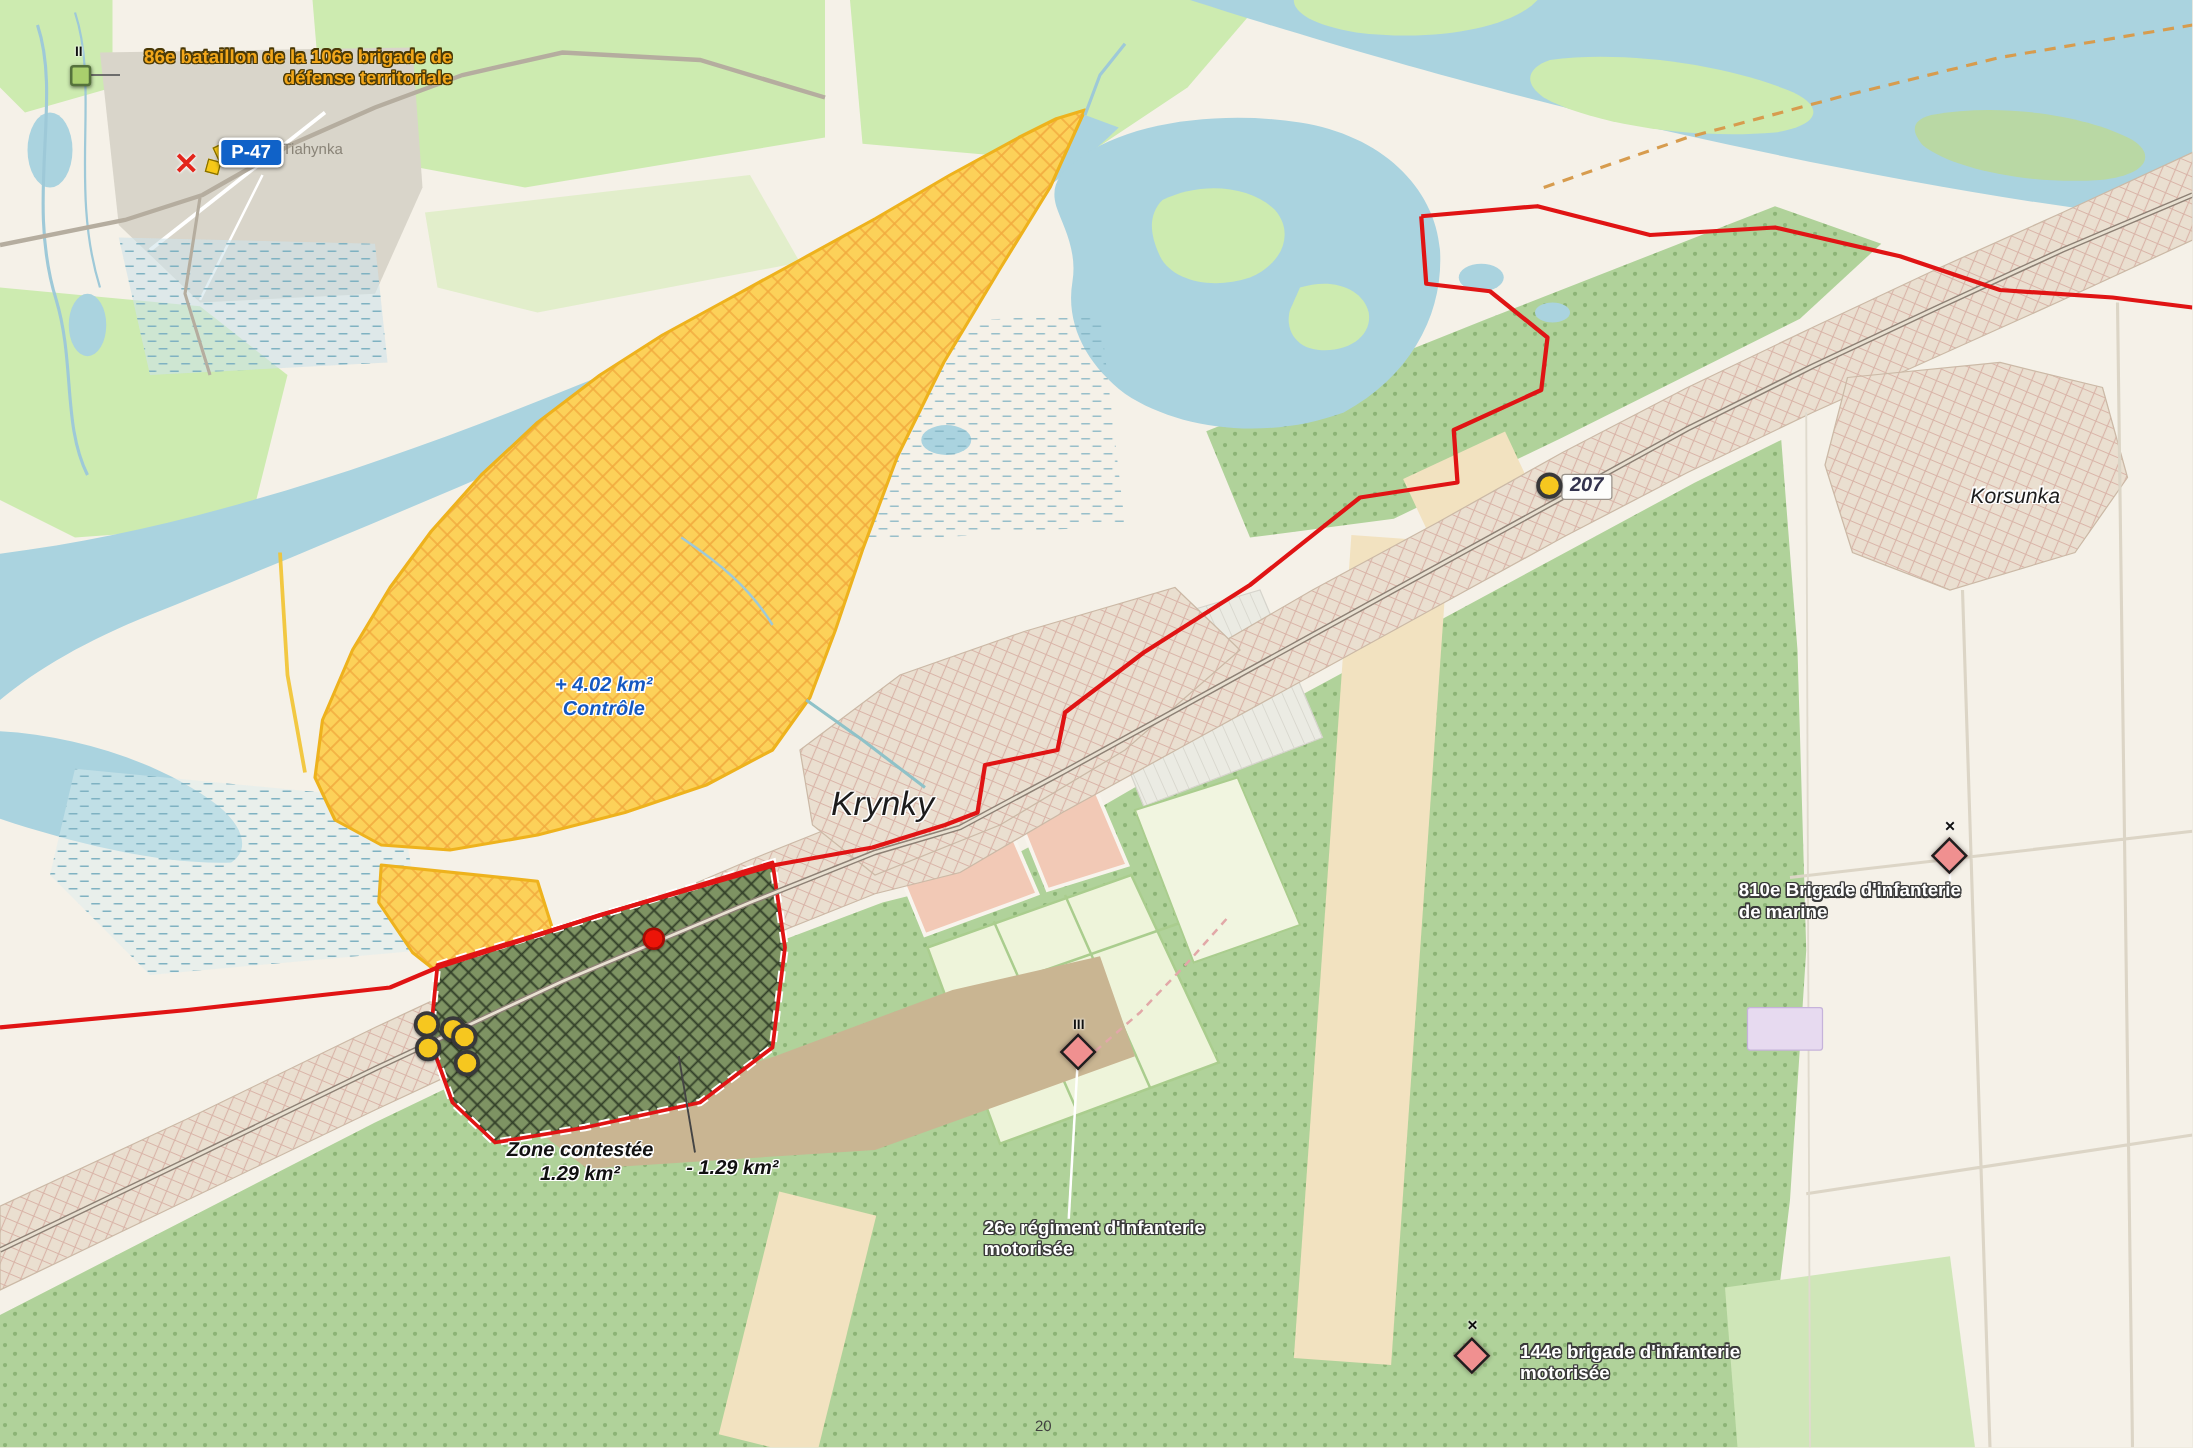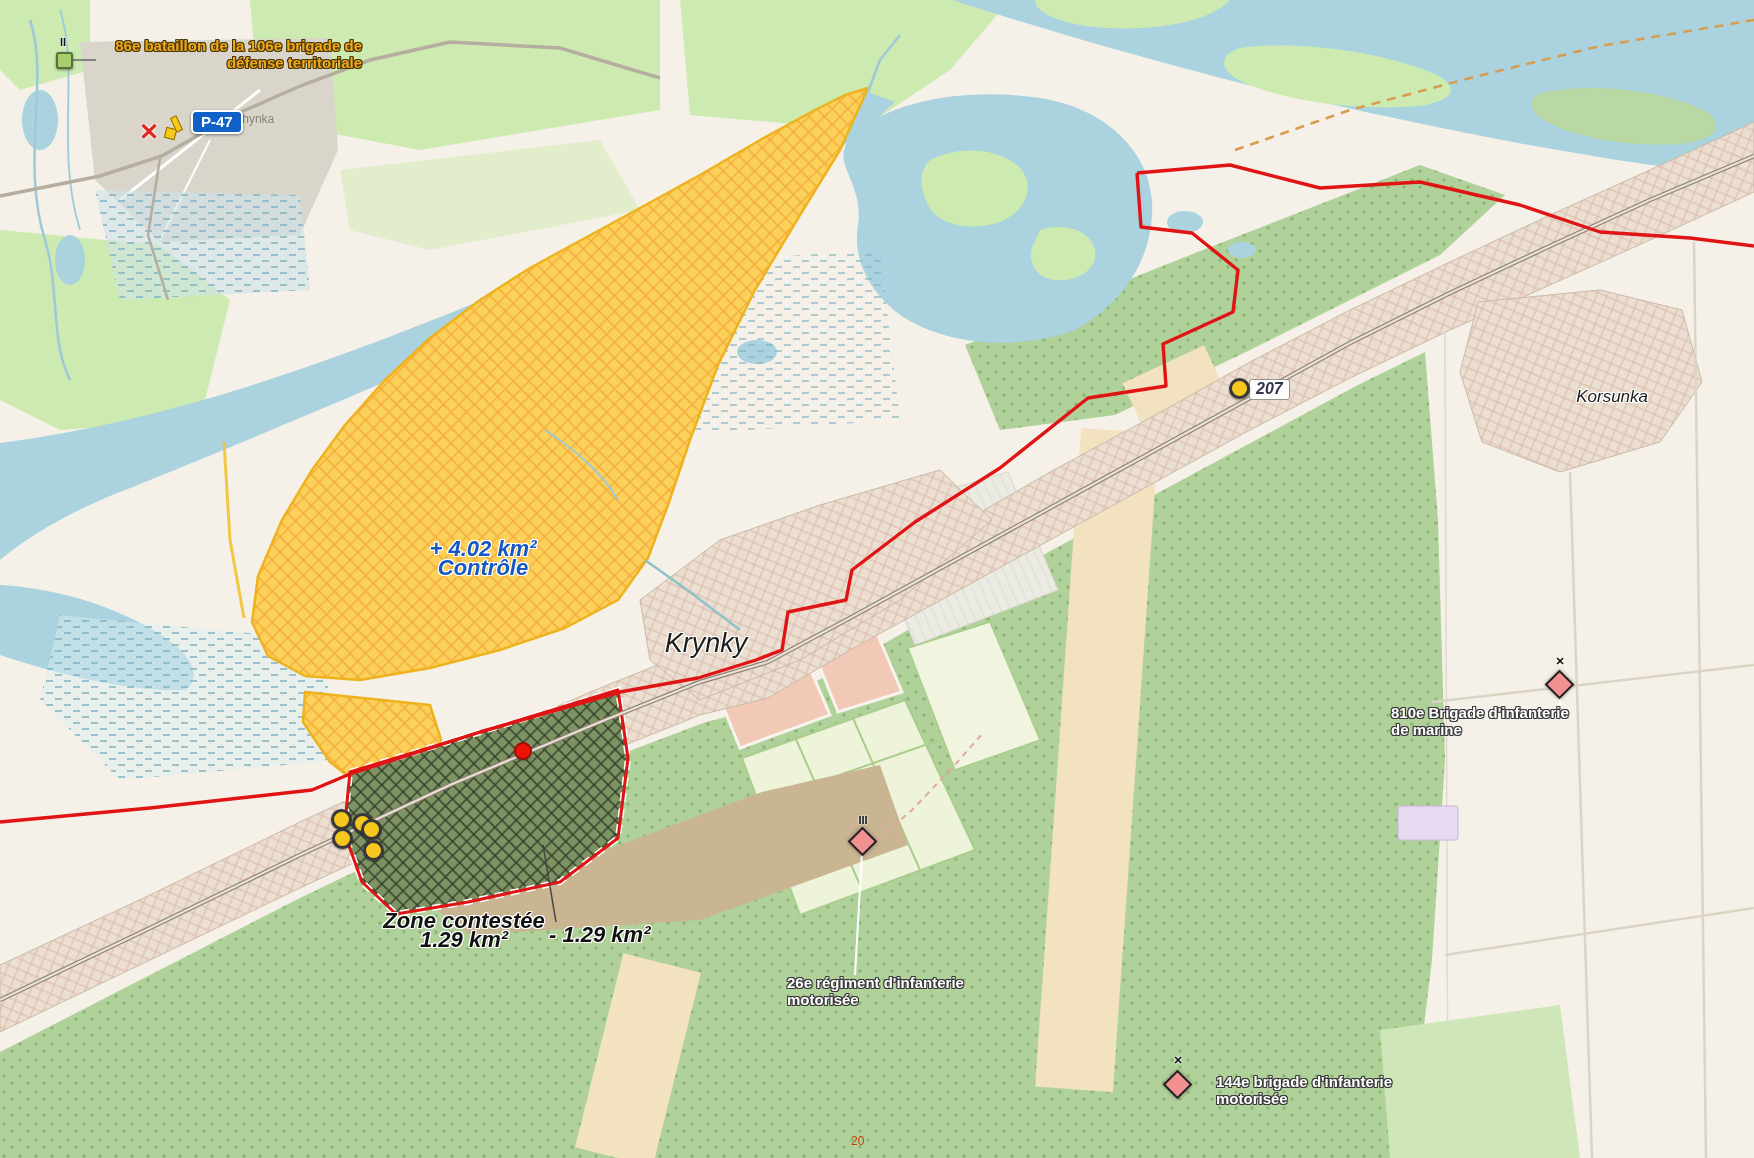--- a/index.html
+++ b/index.html
@@ -10,39 +10,39 @@
   
   .halo-w{text-shadow:-1px -1px 0 #fff,1px -1px 0 #fff,-1px 1px 0 #fff,1px 1px 0 #fff,
           0 -1px 0 #fff,0 1px 0 #fff,-1px 0 0 #fff,1px 0 0 #fff;}
   .halo-d{text-shadow:-1px -1px 0 #3a3a3a,1px -1px 0 #3a3a3a,-1px 1px 0 #3a3a3a,1px 1px 0 #3a3a3a,
           0 -1px 0 #3a3a3a,0 1px 0 #3a3a3a,-1px 0 0 #3a3a3a,1px 0 0 #3a3a3a;}
   .halo-b{text-shadow:-1px -1px 0 #4a3a08,1px -1px 0 #4a3a08,-1px 1px 0 #4a3a08,1px 1px 0 #4a3a08,
           0 -1px 0 #4a3a08,0 1px 0 #4a3a08,-1px 0 0 #4a3a08,1px 0 0 #4a3a08;}
   
   .lbl-unit{font-size:15px;font-weight:700;line-height:17px;color:#fff;}
   .lbl-unit.friendly{color:#f2a71b;text-align:center;}
-  .lbl-area{font-size:22px;font-weight:800;font-style:italic;line-height:19px;color:#111;text-align:center;}
+  .lbl-area{font-size:16px;font-weight:800;font-style:italic;line-height:19px;color:#111;text-align:center;}
   .lbl-area.blue{color:#1558c0;}
   .lbl-town{font-style:italic;color:#1c1c1c;}
   .lbl-tiny{font-size:12px;color:#8a8478;}
   
   .mk-square{position:absolute;width:13px;height:13px;background:#a9cf6d;border:2px solid #55723c;
              border-radius:3px;box-shadow:0 1px 3px rgba(0,0,0,.45);}
   .mk-dot{position:absolute;width:15px;height:15px;border-radius:50%;background:#f6c71f;
           border:3px solid #38383a;box-shadow:0 1px 2px rgba(0,0,0,.4);}
   .mk-dot.red{width:14px;height:14px;background:#ec1408;border:2px solid #a50c04;}
   .mk-diamond{position:absolute;width:17px;height:17px;background:#f09090;border:2.5px solid #1f1f1f;
               transform:rotate(45deg);box-shadow:0 0 4px rgba(0,0,0,.45);}
   .mk-echelon{position:absolute;transform:translateX(-50%);font-size:11px;font-weight:800;color:#111;
               text-shadow:0 0 2px #fff,0 0 2px #fff;}
   .mk-x{position:absolute;font-size:24px;font-weight:900;color:#e3261c;line-height:20px;
         text-shadow:0 0 2px #fff,0 0 3px #fff;}
   .badge-blue{position:absolute;background:#1062c8;border:2px solid #fff;border-radius:5px;
               color:#fff;font-weight:700;font-size:15px;padding:1px 8px 2px;
-              box-shadow:0 1px 3px rgba(0,0,0,.45);margin-left:16px;}
+              box-shadow:0 1px 3px rgba(0,0,0,.45);}
   .badge-road{position:absolute;background:#fdfdfb;border:1px solid #9a938a;border-radius:3px;
               color:#33334d;font-size:16px;font-style:italic;font-weight:700;padding:0 6px 1px;}
   .mk-yel{position:absolute;background:#f7c918;border:1px solid #866f00;}
 </style>
 </head>
 <body>
 
 <div id="stage">
 
   <svg width="1754" height="1158" viewBox="0 0 1754 1158">
@@ -219,15 +219,15 @@
     <span style="display:block">de marine</span>
   </div>
 
   <div class="ov mk-echelon" style="left:1178px;top:1054px">✕</div>
   <div class="mk-diamond" style="left:1167px;top:1074px"></div>
   <div class="ov lbl-unit halo-d" style="left:1216px;top:1073px;white-space:normal">
     <span style="display:block">144e brigade d'infanterie</span>
     <span style="display:block">motorisée</span>
   </div>
 
-  <div class="ov" style="left:851px;top:1134px;font-size:12px;color:#c2410c">20</div>
+  <div class="ov" style="left:828px;top:1134px;font-size:12px;color:#404040">20</div>
 
 </div>
 
 </body></html>

